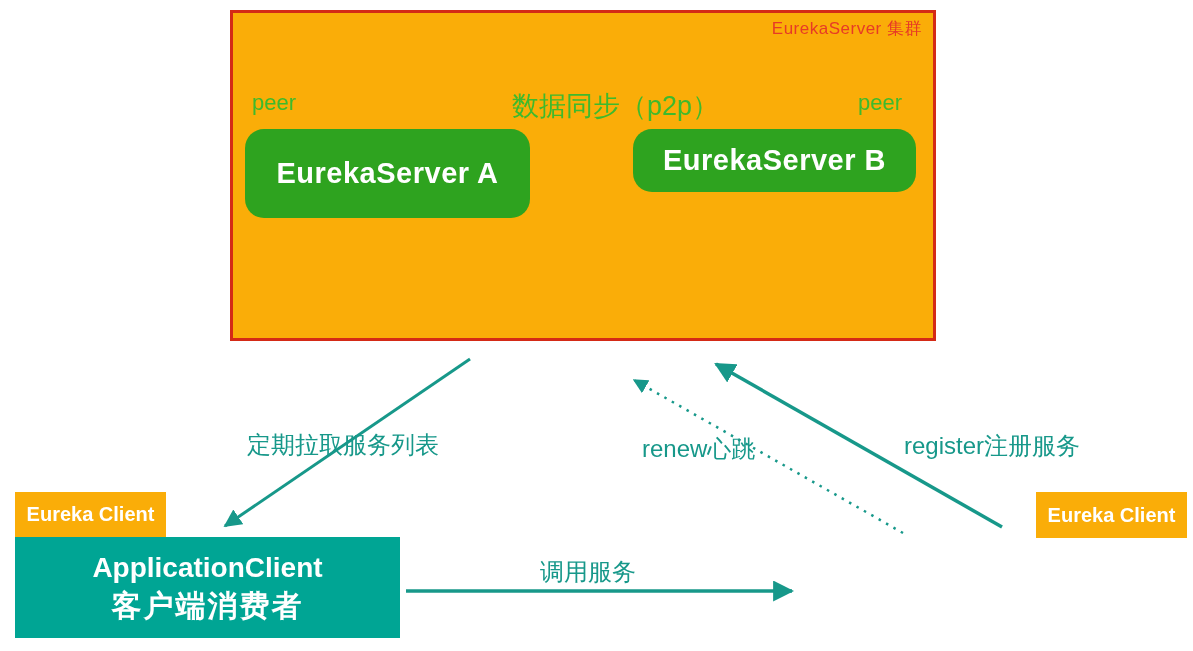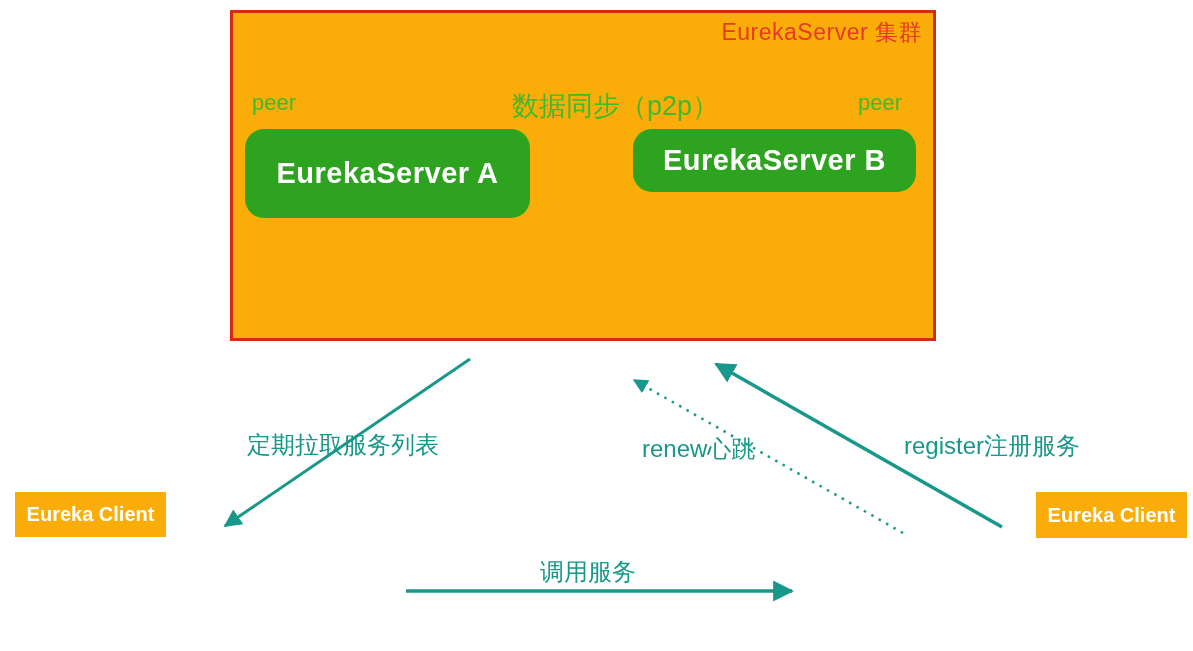--- a/index.html
+++ b/index.html
@@ -19,21 +19,21 @@
     font-family:"Liberation Sans","DejaVu Sans",sans-serif;
   }
   .abs{position:absolute;}
   
   .cluster-box{
     left:230px;top:10px;width:706px;height:331px;box-sizing:border-box;
     background:var(--cluster-fill);border:3px solid var(--cluster-border);
   }
   .cluster-title{
     left:700px;top:17px;width:222px;text-align:right;
-    color:var(--cluster-title);font-size:23px;font-weight:400;letter-spacing:0.5px;
+    color:var(--cluster-title);font-size:17px;font-weight:400;letter-spacing:0.5px;
   }
   .peer{color:var(--green-label);font-size:22px;}
   .peer-left{left:252px;top:90px;}
   .peer-right{left:858px;top:90px;}
   .sync-label{left:512px;top:88px;color:var(--green-label);font-size:27px;}
   .server{
     display:flex;align-items:center;justify-content:center;
     background:var(--server-green);border-radius:19px;
     color:var(--white-text);font-size:29px;font-weight:bold;letter-spacing:0.5px;
   }
@@ -102,16 +102,20 @@
   <span class="abs peer peer-right">peer</span>
   <div class="abs server server-a">EurekaServer A</div>
   <div class="abs server server-b">EurekaServer B</div>
 
   <span class="abs edge-label label-fetch">定期拉取服务列表</span>
   <span class="abs edge-label label-renew">renew心跳</span>
   <span class="abs edge-label label-register">register注册服务</span>
   <span class="abs edge-label label-invoke">调用服务</span>
 
   <div class="abs client-tag tag-left">Eureka Client</div>
+  <div class="abs app-box app-left">
+    <div class="app-name">ApplicationClient</div>
+    <div class="app-role">客户端消费者</div>
+  </div>
 
   <div class="abs client-tag tag-right">Eureka Client</div>
 
 </div>
 
 </body></html>

